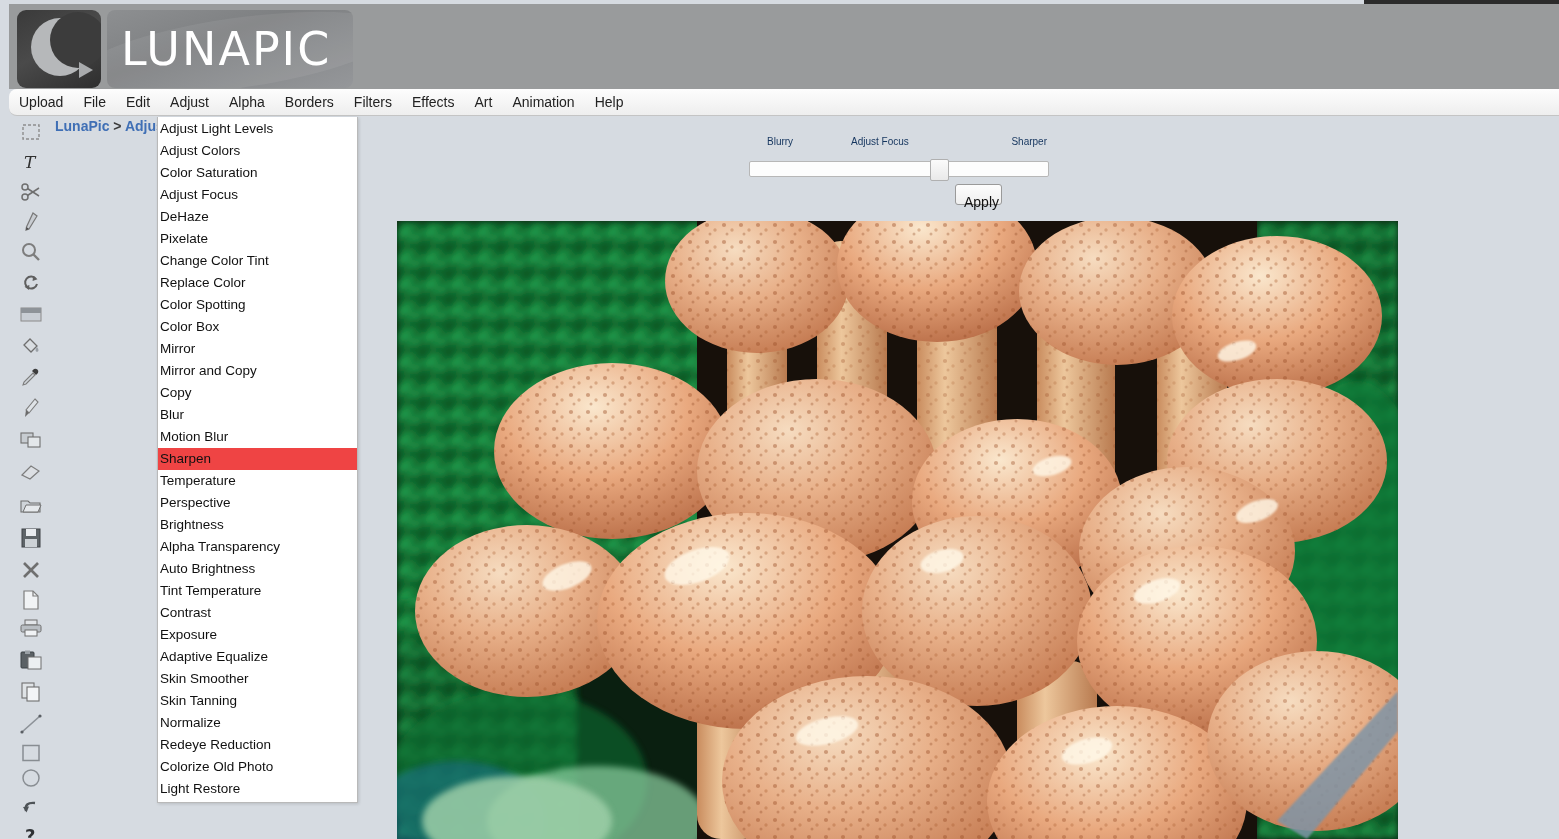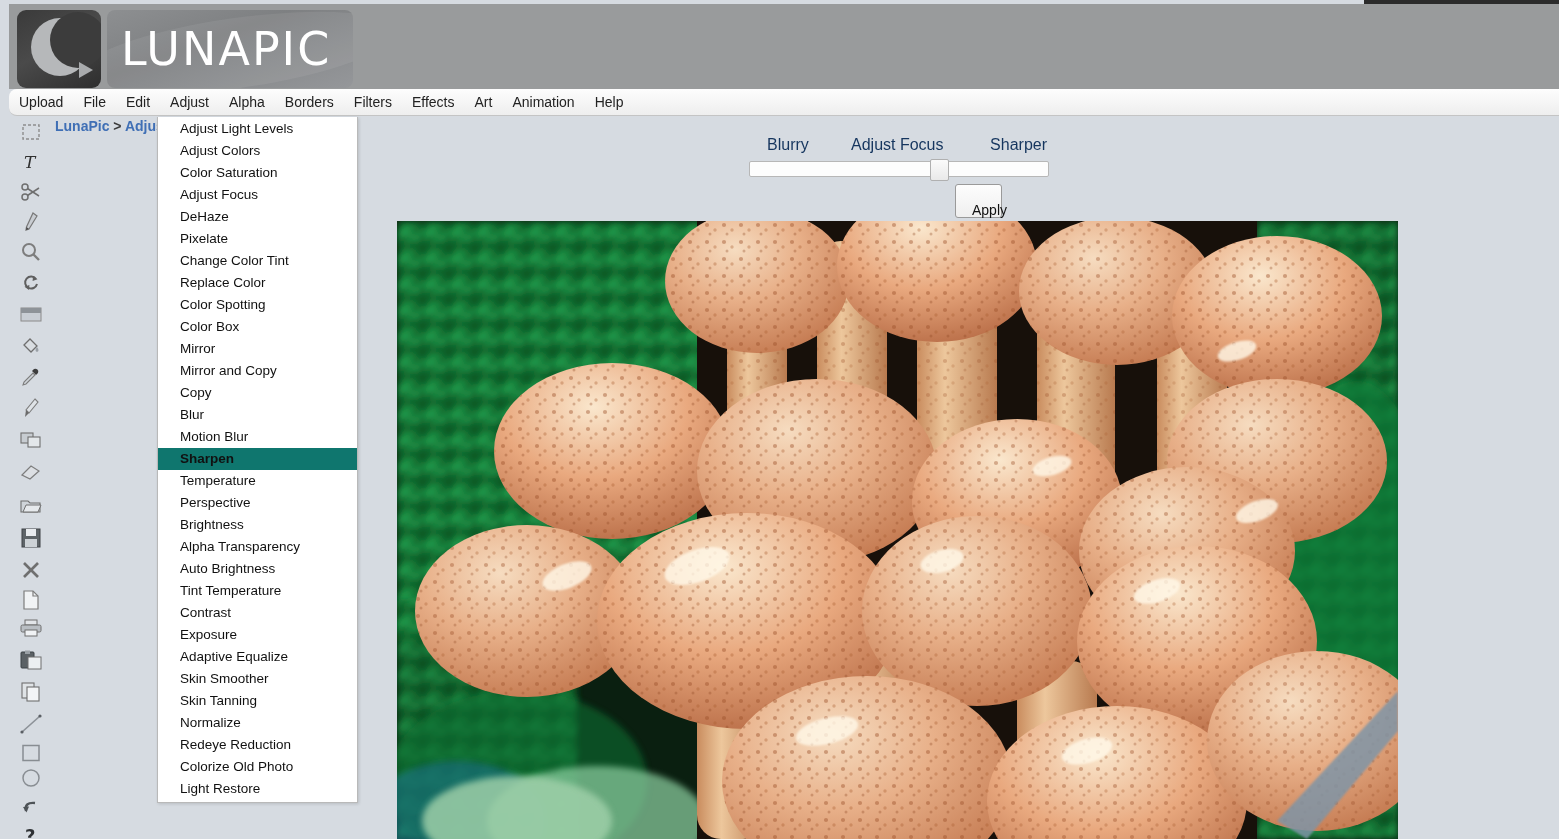--- a/index.html
+++ b/index.html
@@ -146,46 +146,45 @@
     box-sizing: border-box;
     box-shadow: 1px 1px 3px rgba(0,0,0,0.14);
     z-index: 40;
     padding: 1px 0 2px 0;
   }
   .dd-item {
     font-size: 13.5px;
     color: #111;
     line-height: 22px;
     height: 22px;
-    padding-left: 22px;
+    padding-left: 2px;
     white-space: nowrap;
     cursor: pointer;
     box-sizing: border-box;
   }
   .dd-item.active {
-    background: #0f766e;
+    background: #ef4444;
     color: #111;
-    font-weight: bold;
   }
 
   
   .controls {
     position: absolute;
     left: 700px; top: 136px;
     width: 380px; height: 72px;
   }
   .ctl-labels {
     position: relative;
     height: 20px;
     width: 340px;
     margin-left: 20px;
   }
   .ctl-labels span {
     position: absolute;
-    font-size: 16px;
+    font-size: 10px;
     color: #15355e;
     top: 0;
     white-space: nowrap;
     text-align: center;
   }
   .lbl-left  { left: 38px; }
   .lbl-mid   { left: 122px; }
   .lbl-right { right: 22px; }
 
   .slider {
@@ -212,21 +211,21 @@
     position: absolute;
     left: 246px; top: 48px;
     width: 47px; height: 21px;
     font-size: 14px;
     font-family: "Liberation Sans", sans-serif;
     color: #111;
     background: linear-gradient(#fdfdfd,#efefef);
     border: 1px solid #9a9a9a;
     border-radius: 3px;
     box-sizing: border-box;
-    padding: 16px;
+    padding: 8px;
     cursor: pointer;
     line-height: 19px;
   }
 
   
   .canvas {
     position: absolute;
     left: 388px; top: 221px;
     width: 1001px; height: 618px;
     overflow: hidden;

